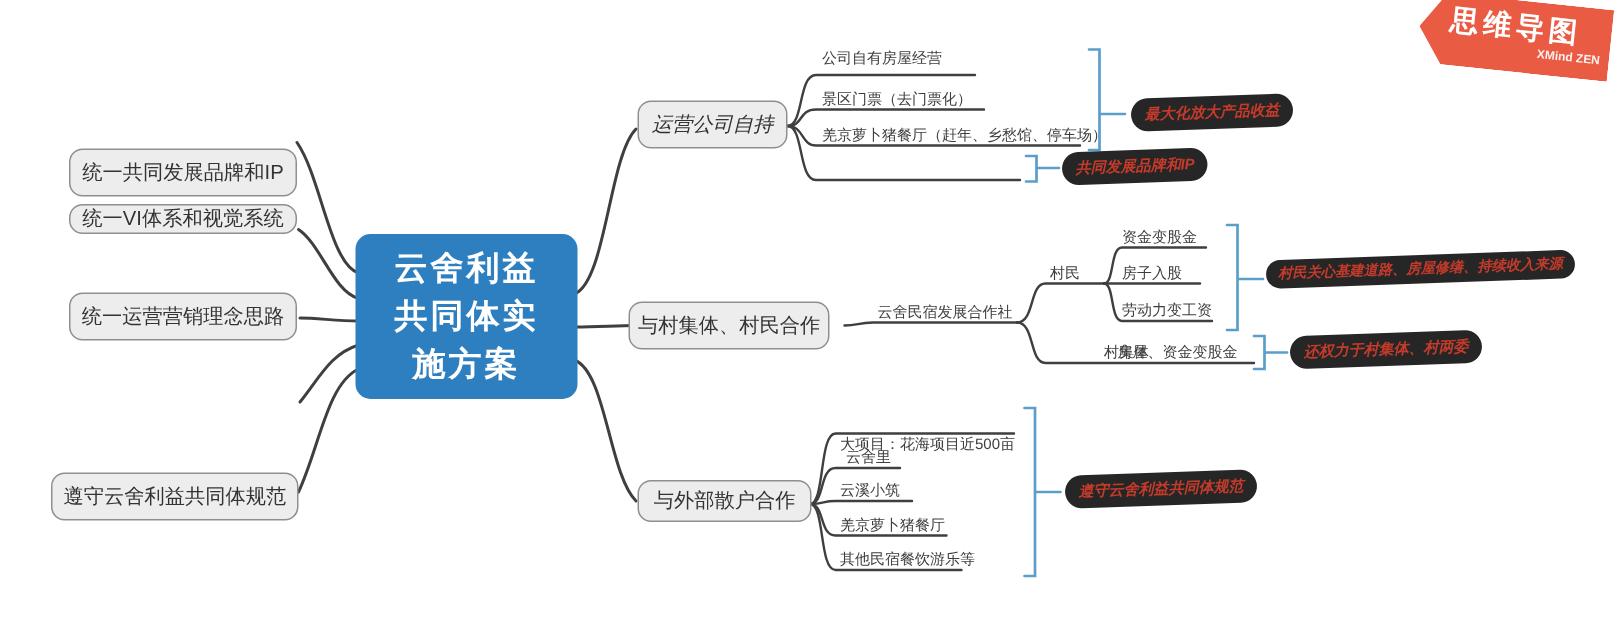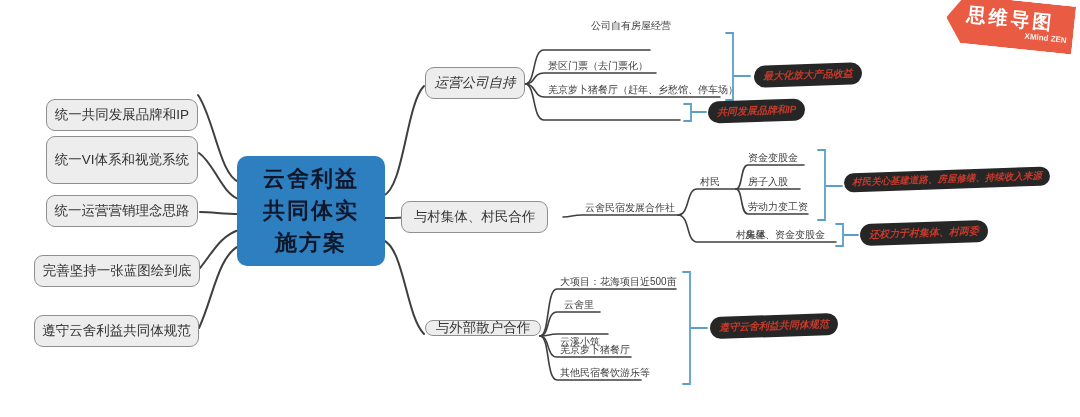--- a/index.html
+++ b/index.html
@@ -8,21 +8,21 @@
     font-family:"Liberation Sans","DejaVu Sans",sans-serif;
   }
   svg.wires{position:absolute;left:0;top:0;width:1080px;height:417px;z-index:1;}
   .topic-box{
     position:absolute;background:#ededed;border:1.6px solid #8f8f8f;border-radius:9px;
     display:flex;align-items:center;justify-content:center;text-align:center;
     font-size:13.5px;color:#333;z-index:2;box-sizing:border-box;white-space:nowrap;
   }
   .central{
     position:absolute;left:237px;top:156px;width:148px;height:110px;background:#2e7fc0;
-    border-radius:10px;color:#0f172a;font-weight:bold;font-size:22px;letter-spacing:2px;
+    border-radius:10px;color:#ffffff;font-weight:bold;font-size:22px;letter-spacing:2px;
     display:flex;align-items:center;justify-content:center;text-align:center;
     padding:0 16px;box-sizing:border-box;line-height:1.45;z-index:2;
   }
   .leaf{
     position:absolute;font-size:10px;color:#3d3d3d;white-space:nowrap;z-index:2;
   }
   .callout{
     position:absolute;background:#262626;color:#c43a2b;font-style:italic;font-weight:bold;
     font-size:10px;padding:4px 9px;border-radius:11px;white-space:nowrap;
     transform:rotate(-2deg);z-index:3;
@@ -77,47 +77,46 @@
       <path d="M 684 104 L 691 104 L 691 121 L 684 121 M 691 112 L 706 112"></path>
       <path d="M 818 150 L 825 150 L 825 220 L 818 220 M 825 186 L 842 186"></path>
       <path d="M 836 224 L 843 224 L 843 246 L 836 246 M 843 235 L 858 235"></path>
       <path d="M 683 272 L 690 272 L 690 384 L 683 384 M 690 328 L 707 328"></path>
     </g>
   </svg>
 
   <div class="central">云舍利益共同体实施方案</div>
 
   <div class="topic-box" style="left:46px;top:75px;width:152px;height:32px;margin-top:24px;">统一共同发展品牌和IP</div>
-  <div class="topic-box" style="left:46px;top:136px;width:152px;height:48px;">统一VI体系和视觉系统</div>
+  <div class="topic-box" style="left:46px;top:136px;width:152px;height:20px;">统一VI体系和视觉系统</div>
   <div class="topic-box" style="left:46px;top:195px;width:152px;height:32px;">统一运营营销理念思路</div>
-  <div class="topic-box" style="left:34px;top:255px;width:166px;height:32px;">完善坚持一张蓝图绘到底</div>
   <div class="topic-box" style="left:34px;top:315px;width:165px;height:32px;">遵守云舍利益共同体规范</div>
 
   <div class="topic-box" style="left:425px;top:67px;width:100px;height:32px;font-style:italic;">运营公司自持</div>
-  <div class="leaf" style="left:548px;top:19px;margin-left:43px;">公司自有房屋经营</div>
+  <div class="leaf" style="left:548px;top:32px;">公司自有房屋经营</div>
   <div class="leaf" style="left:548px;top:59px;">景区门票（去门票化）</div>
   <div class="leaf" style="left:548px;top:83px;">羌京萝卜猪餐厅（赶年、乡愁馆、停车场）</div>
   <div class="callout" style="left:754px;top:64px;">最大化放大产品收益</div>
   <div class="callout" style="left:708px;top:100px;">共同发展品牌和IP</div>
 
-  <div class="topic-box" style="left:401px;top:201px;width:147px;height:32px;">与村集体、村民合作</div>
+  <div class="topic-box" style="left:419px;top:201px;width:134px;height:32px;">与村集体、村民合作</div>
   <div class="leaf" style="left:585px;top:201px;">云舍民宿发展合作社</div>
   <div class="leaf" style="left:700px;top:175px;">村民</div>
   <div class="leaf" style="left:748px;top:151px;">资金变股金</div>
   <div class="leaf" style="left:748px;top:175px;">房子入股</div>
   <div class="leaf" style="left:748px;top:200px;">劳动力变工资</div>
   <div class="callout small" style="left:844px;top:170px;">村民关心基建道路、房屋修缮、持续收入来源</div>
   <div class="leaf" style="left:736px;top:228px;">村集体</div>
   <div class="leaf" style="left:745px;top:228px;">房屋、资金变股金</div>
   <div class="callout" style="left:860px;top:222px;">还权力于村集体、村两委</div>
 
-  <div class="topic-box" style="left:425px;top:320px;width:116px;height:16px;">与外部散户合作</div>
-  <div class="leaf" style="left:560px;top:275px;">大项目：花海项目近500亩</div>
+  <div class="topic-box" style="left:425px;top:320px;width:116px;height:28px;">与外部散户合作</div>
+  <div class="leaf" style="left:560px;top:289px;">大项目：花海项目近500亩</div>
   <div class="leaf" style="left:564px;top:298px;">云舍里</div>
-  <div class="leaf" style="left:560px;top:320px;margin-top:15px;">云溪小筑</div>
+  <div class="leaf" style="left:560px;top:320px;">云溪小筑</div>
   <div class="leaf" style="left:560px;top:343px;">羌京萝卜猪餐厅</div>
   <div class="leaf" style="left:560px;top:366px;font-family:Liberation Serif, serif;">其他民宿餐饮游乐等</div>
   <div class="callout" style="left:710px;top:315px;">遵守云舍利益共同体规范</div>
 
   <div class="banner">
     <div class="banner-title">思维导图</div>
     <div class="banner-brand">XMind ZEN</div>
   </div>
 
 </div>

